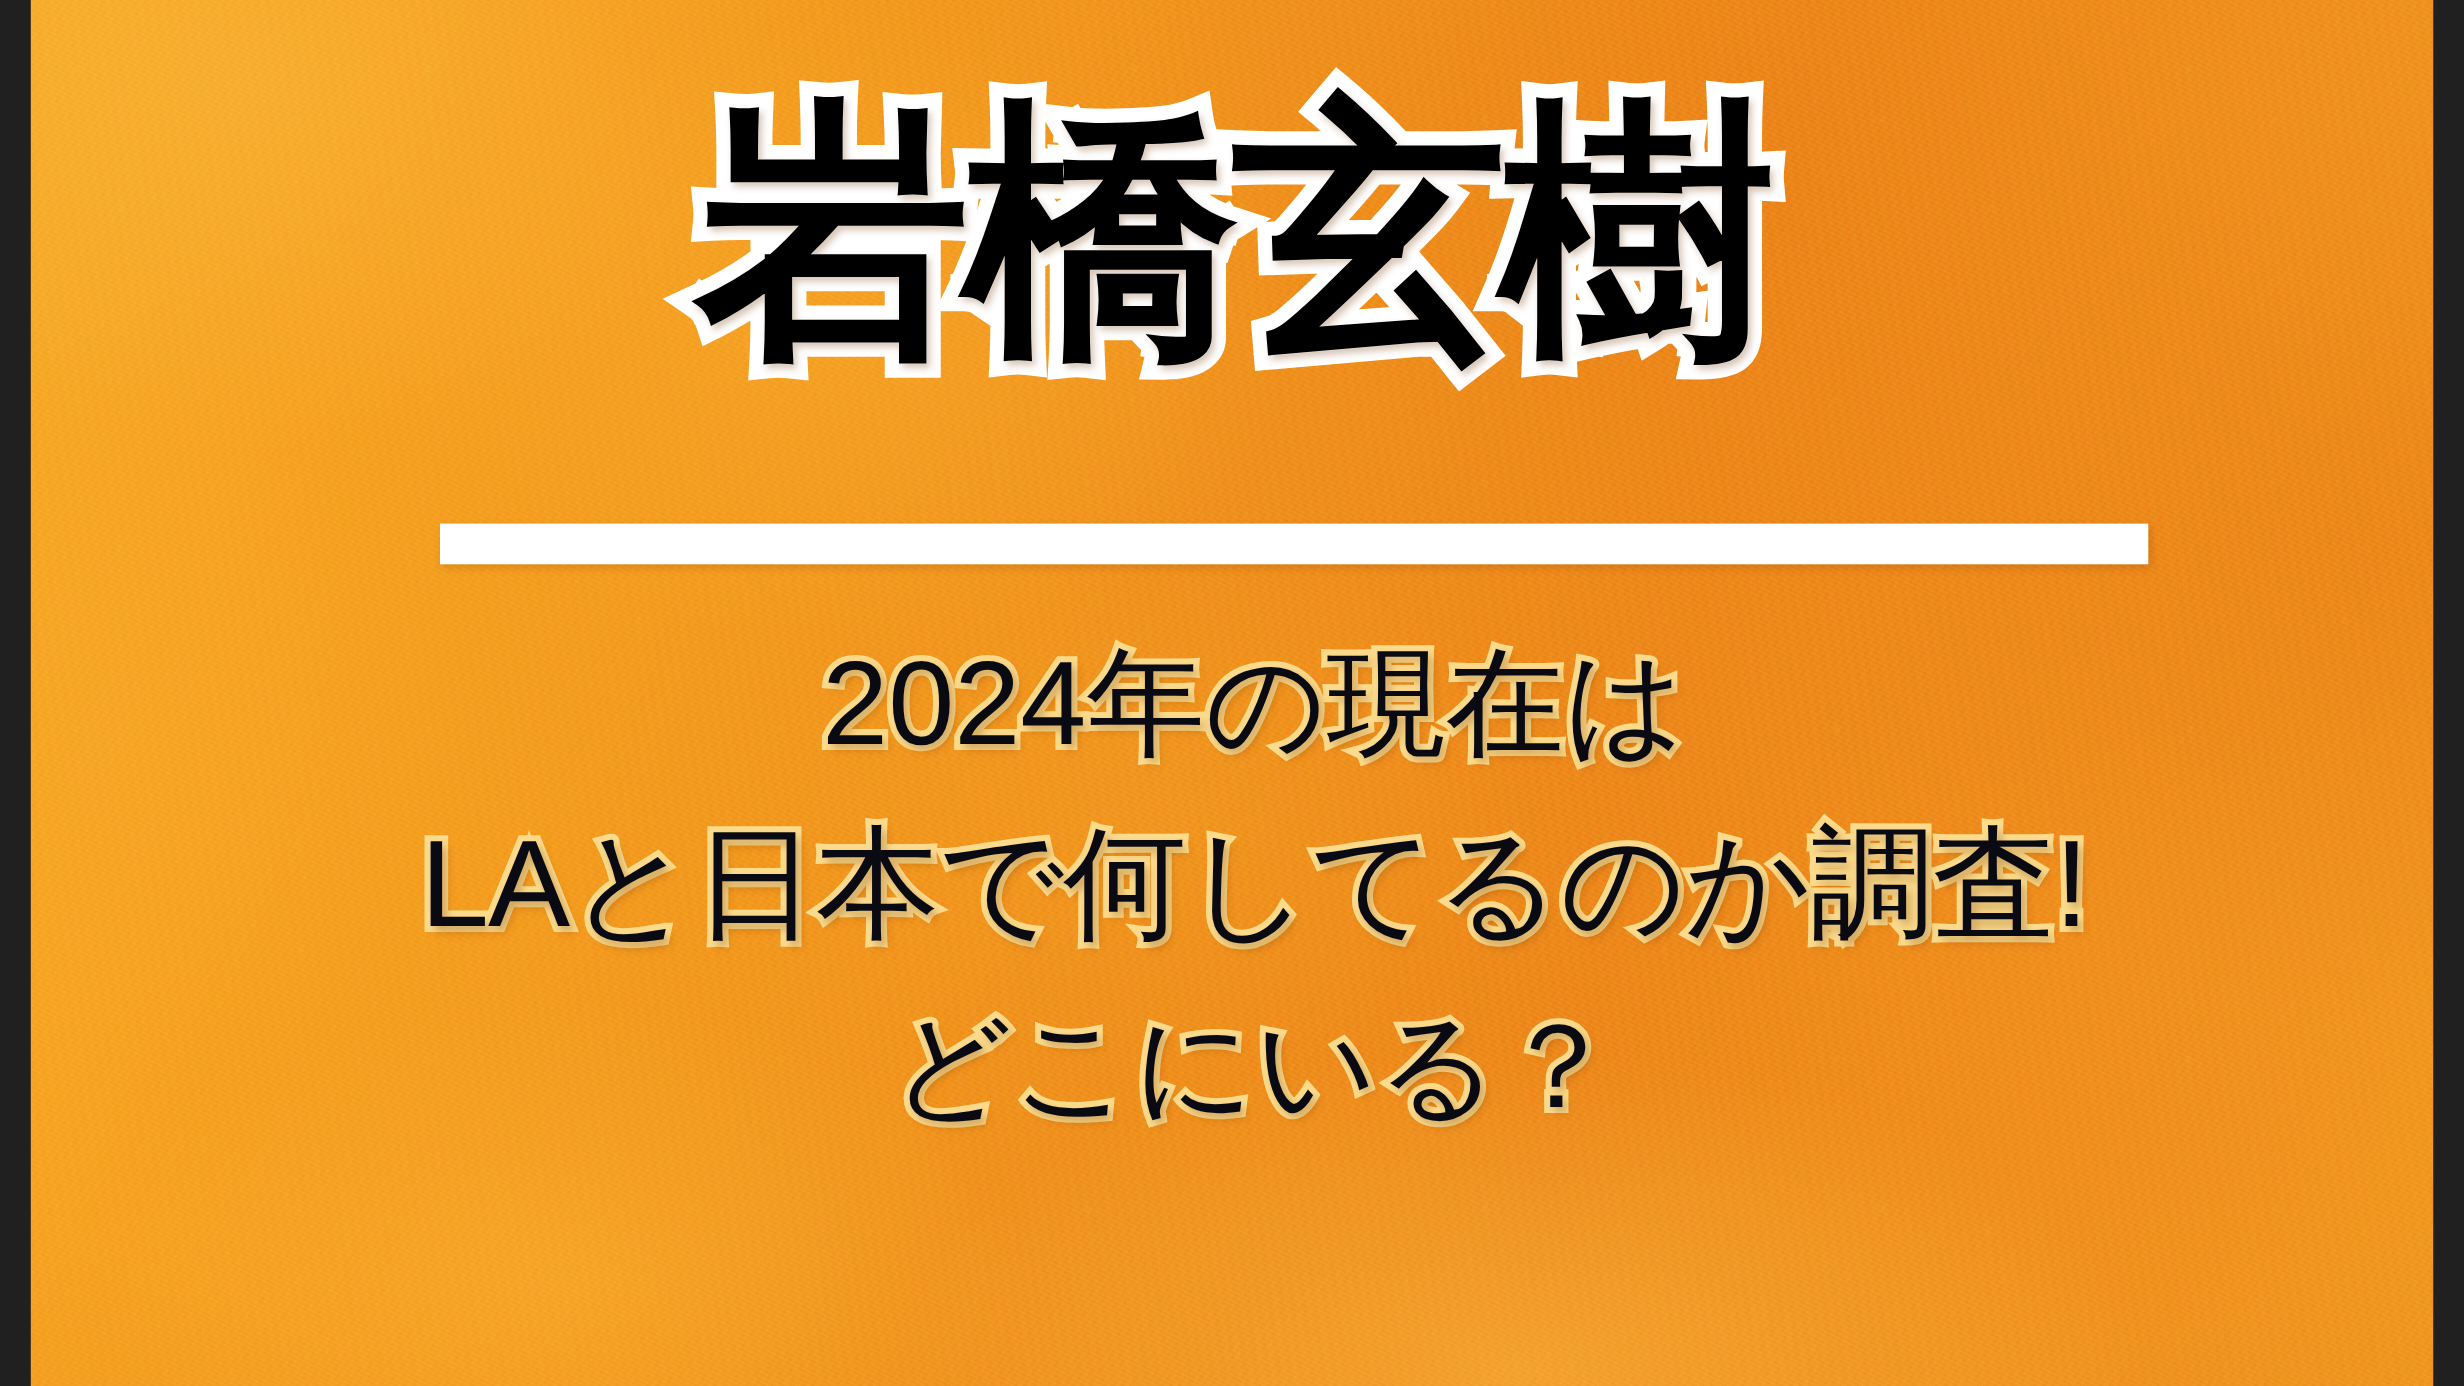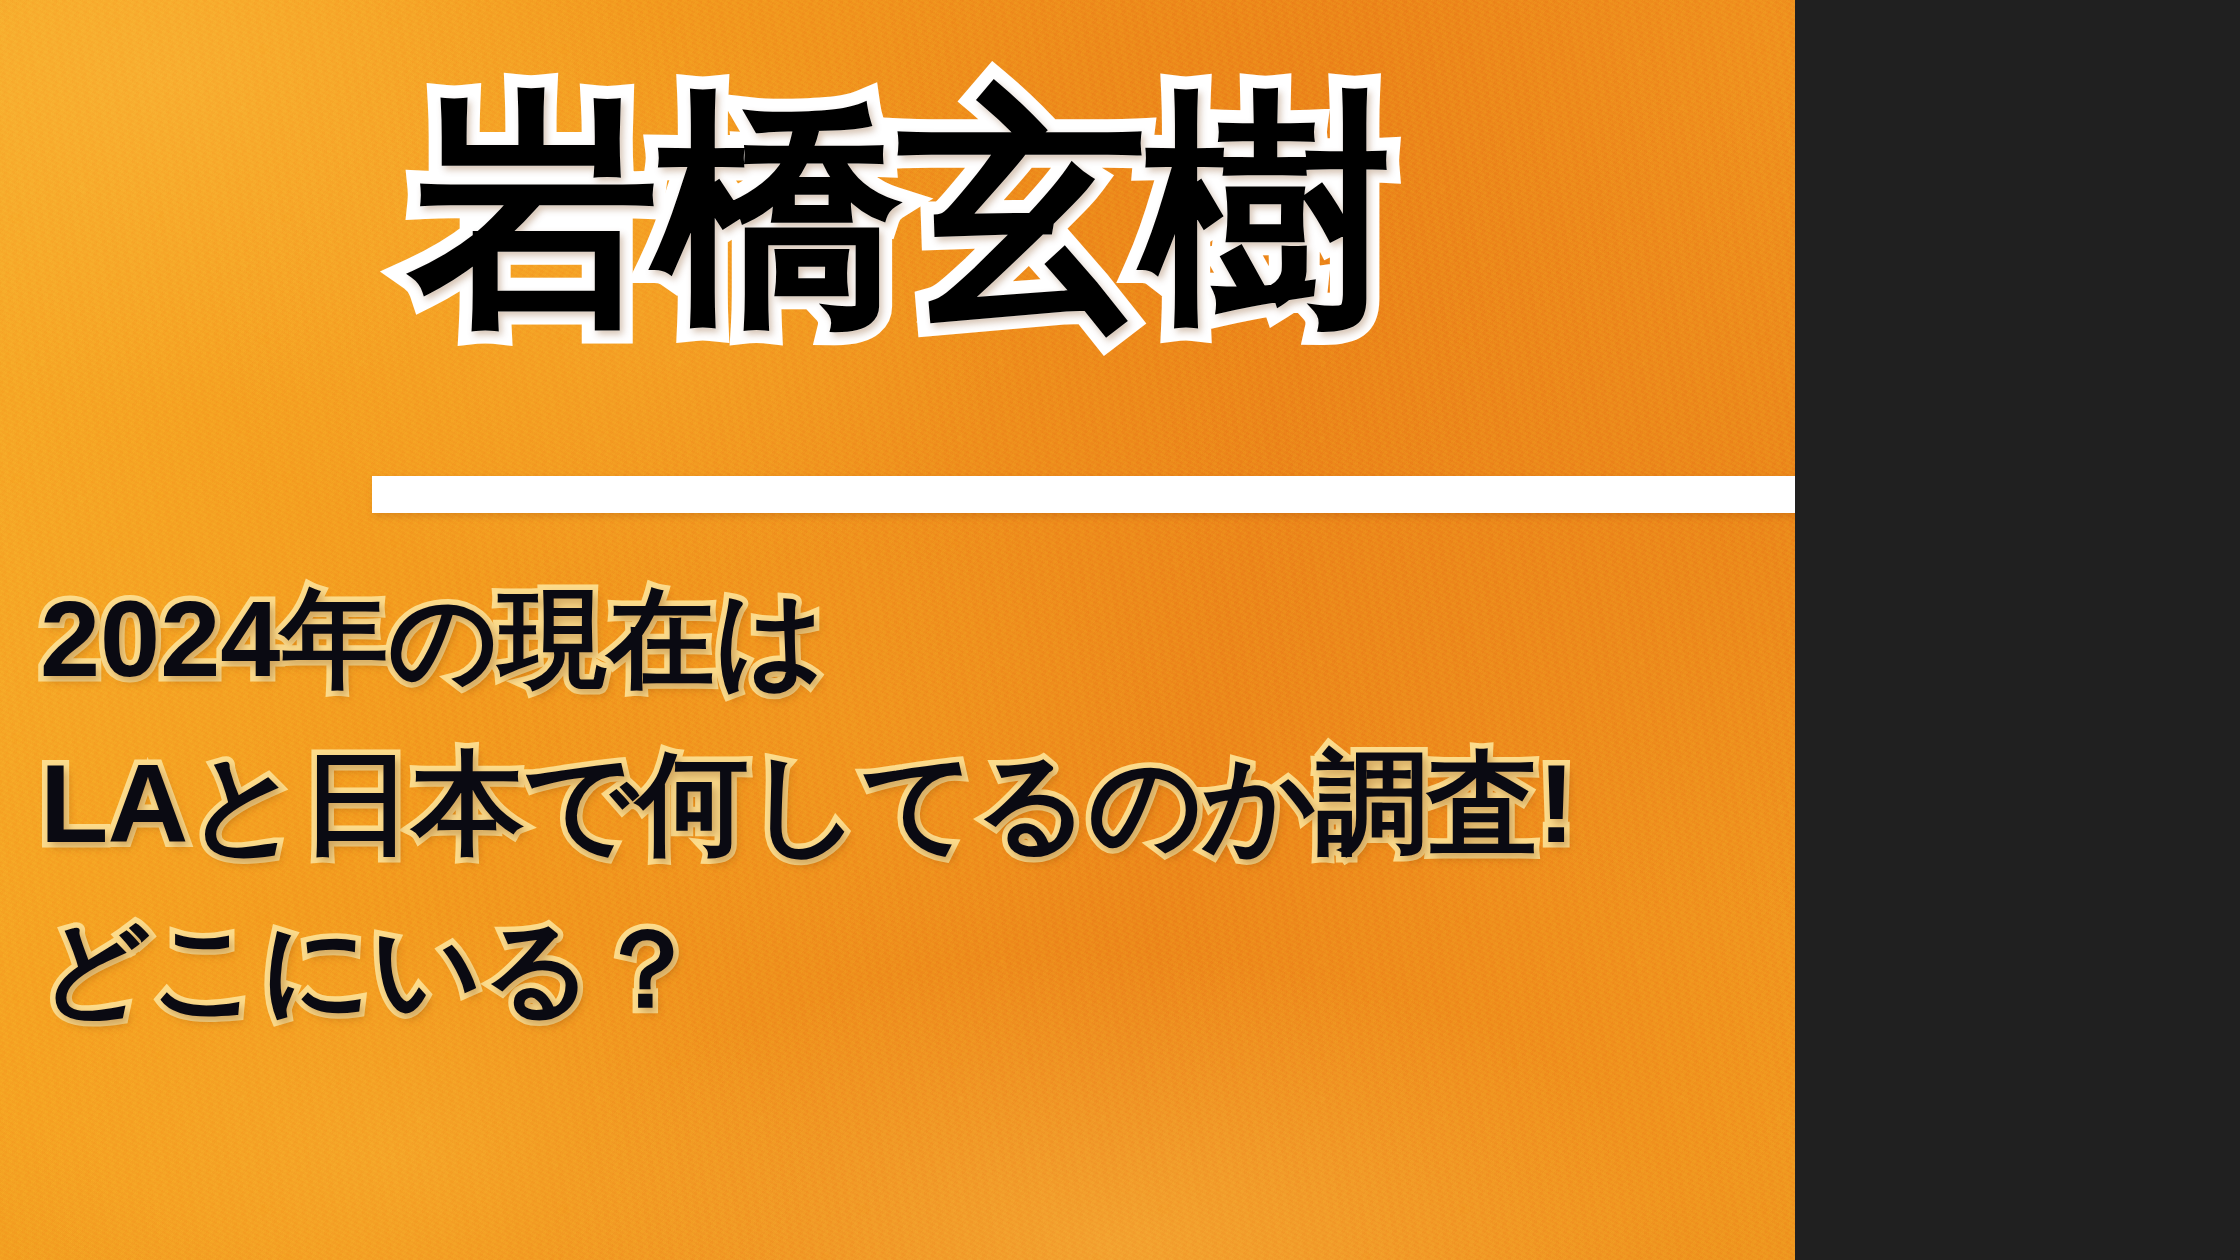--- a/index.html
+++ b/index.html
@@ -4,25 +4,26 @@
 <title>Thumbnail</title>
 <style>
   html, body {
     margin: 0;
     padding: 0;
     background: #202020;
   }
 
   #stage {
     position: relative;
-    width: 1795px;
+    width: 2184px;
     height: 1260px;
     overflow: hidden;
     font-family: "Liberation Sans", "DejaVu Sans", sans-serif;
     background-color: #F0901C;
+    margin-left: 28px;
   }
 
   
   .bg-layer {
     position: absolute;
     inset: 0;
     pointer-events: none;
   }
 
   .bg-base {
@@ -124,22 +125,23 @@
     background: #FFFFFF;
     box-shadow: 2px 3px 7px rgba(130,60,4,.22);
   }
 
   
   .subtitle {
     position: absolute;
     left: 0;
     right: 0;
     top: 556px;
+    text-align: center;
     color: #0A0A12;
-    font-weight: 700;
+    font-weight: 400;
     padding-left: 40px;
   }
 
   .sub-line {
     font-size: 108px;
     line-height: 165px;
     letter-spacing: 0px;
     white-space: nowrap;
     -webkit-text-stroke: 11px #FCDC8C;
     paint-order: stroke fill;

